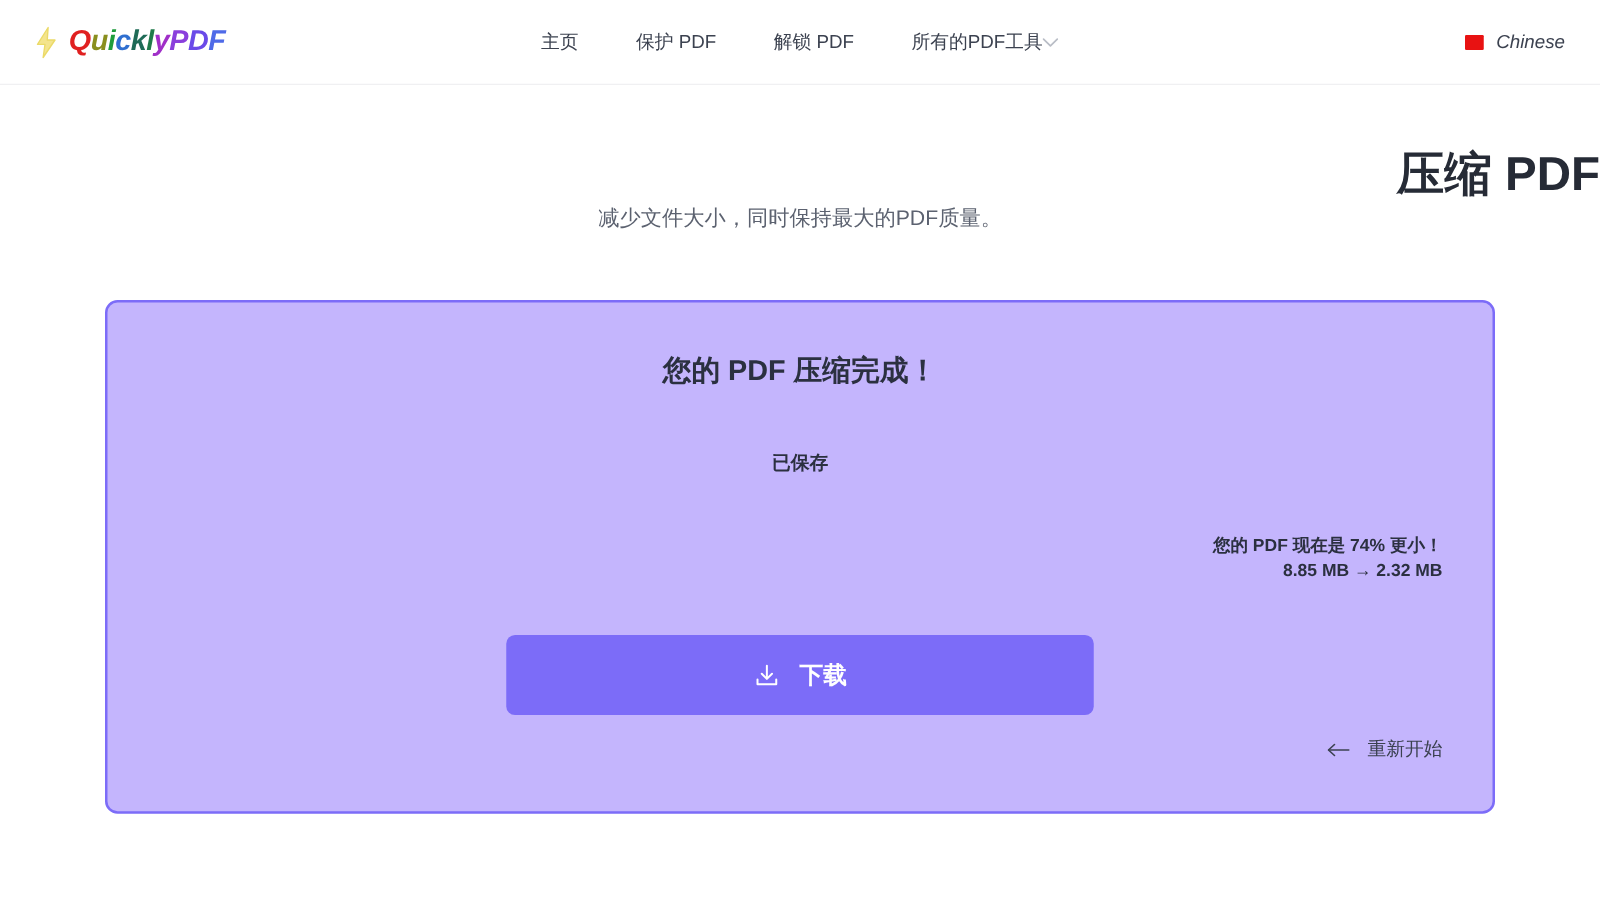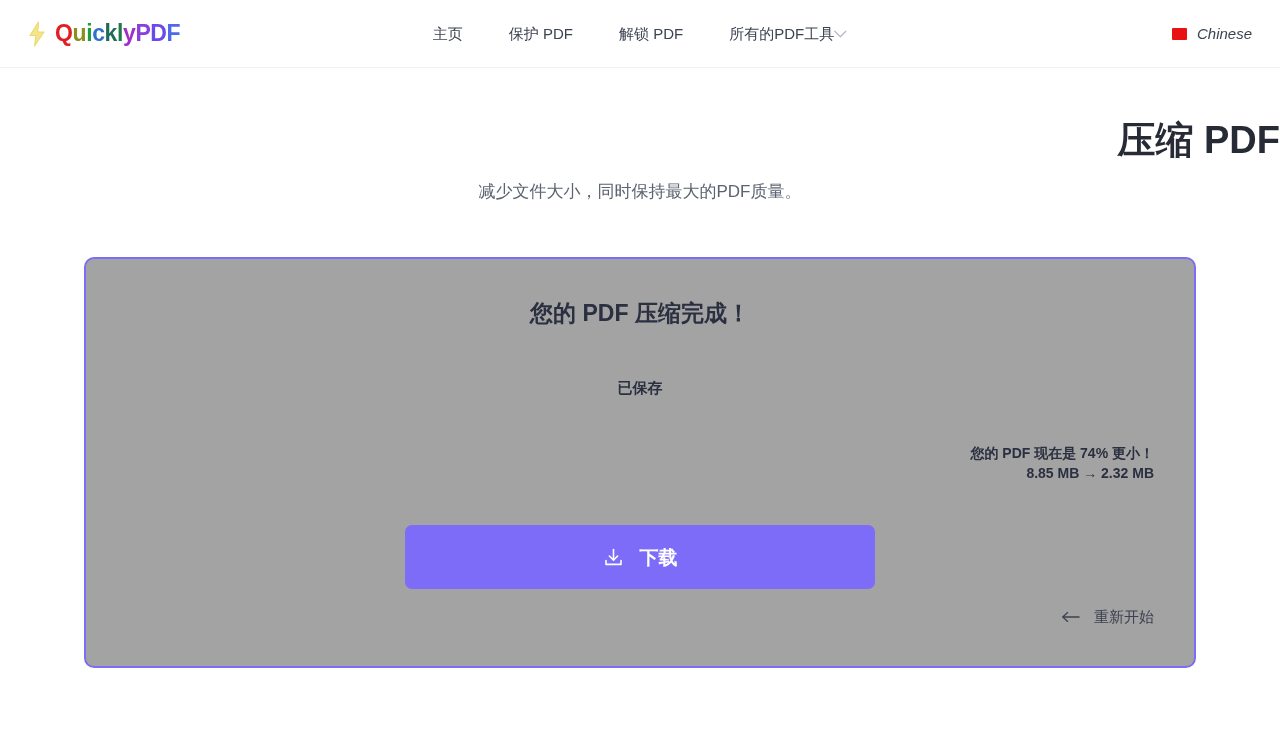--- a/index.html
+++ b/index.html
@@ -23,23 +23,23 @@
     height: 68px;
     border-bottom: 1px solid #f0f0f2;
     display: flex;
     align-items: center;
     padding: 0 28px 0 26px;
     position: relative;
   }
 
   .brand {
     display: flex;
-    align-items: center;
     gap: 7px;
     flex: 0 0 auto;
+    font-style: italic;
   }
 
   .bolt-icon {
     width: 22px;
     height: 26px;
     display: block;
     opacity: .85;
   }
 
   .brand-text {
@@ -125,31 +125,30 @@
     font-weight: bold;
     color: #262b36;
     letter-spacing: 0px;
     line-height: 1.2;
   }
 
   .page-subtitle {
     text-align: center;
     font-size: 17px;
     color: #5c6270;
-    margin-top: 17px;
     line-height: 1.3;
   }
 
   
   .card {
     width: 1112px;
     margin: 54px auto 0;
     border: 2px solid #7c6cf8;
     border-radius: 10px;
-    background: #a3a3a3;
+    background: #c4b5fd;
     padding: 28px 40px 42px;
     min-height: 406px;
   }
 
   .card-title {
     text-align: center;
     font-size: 23px;
     font-weight: bold;
     color: #2b3040;
     margin-top: 12px;

